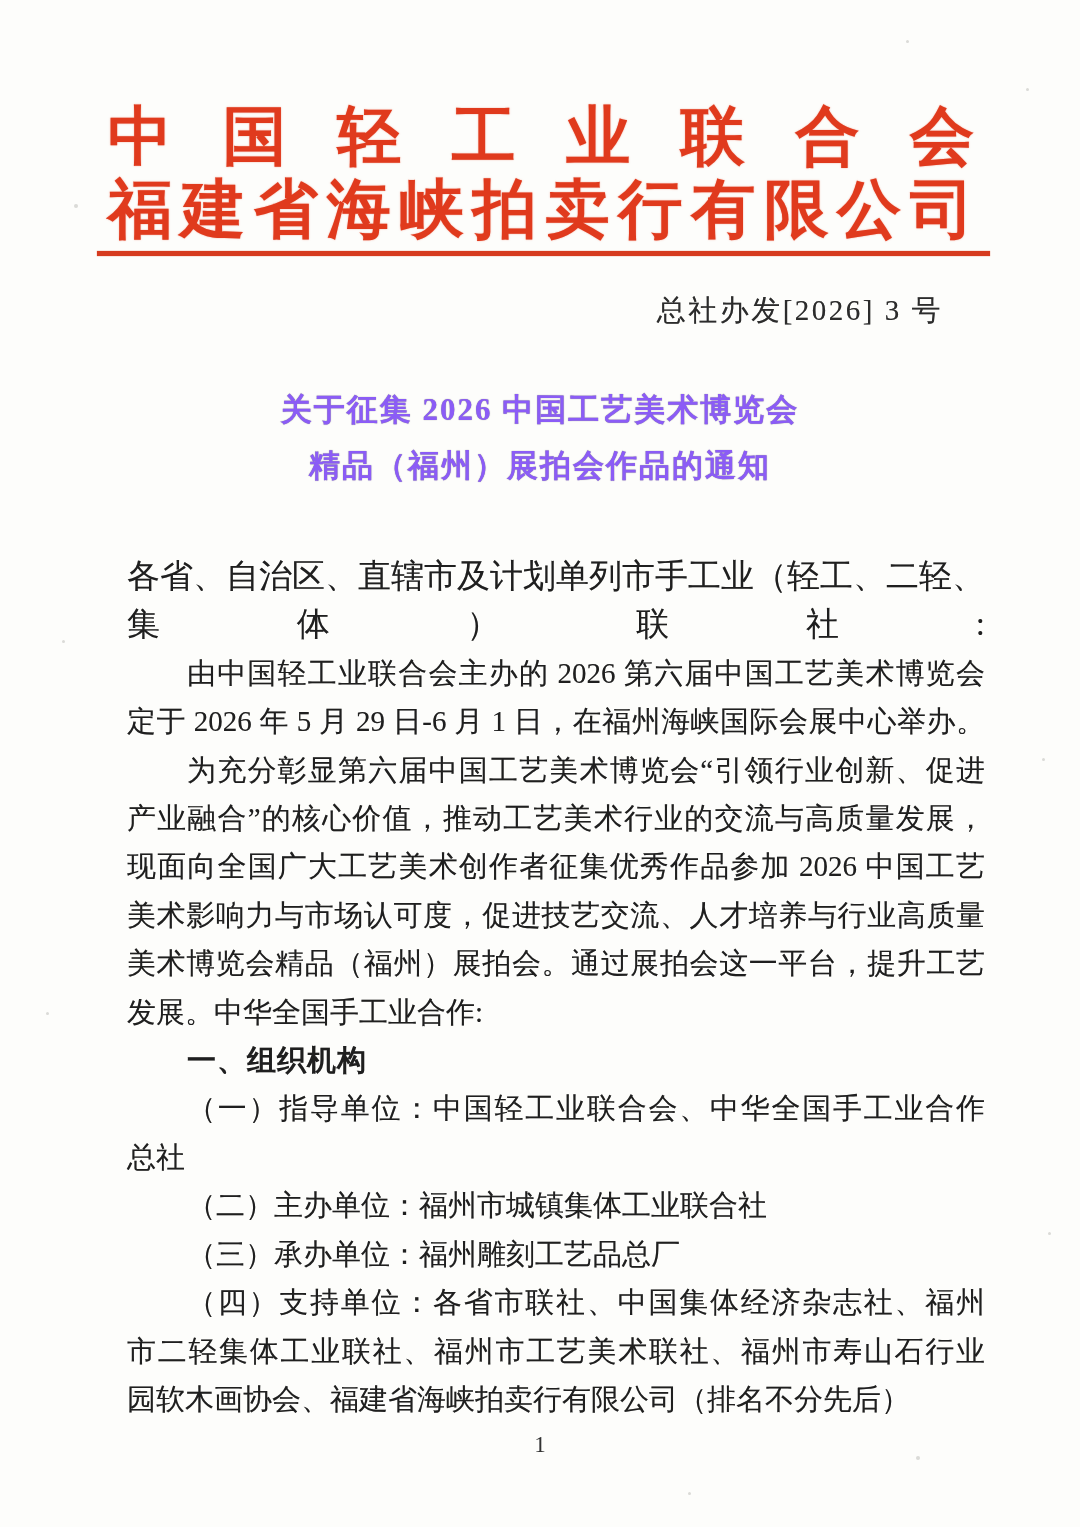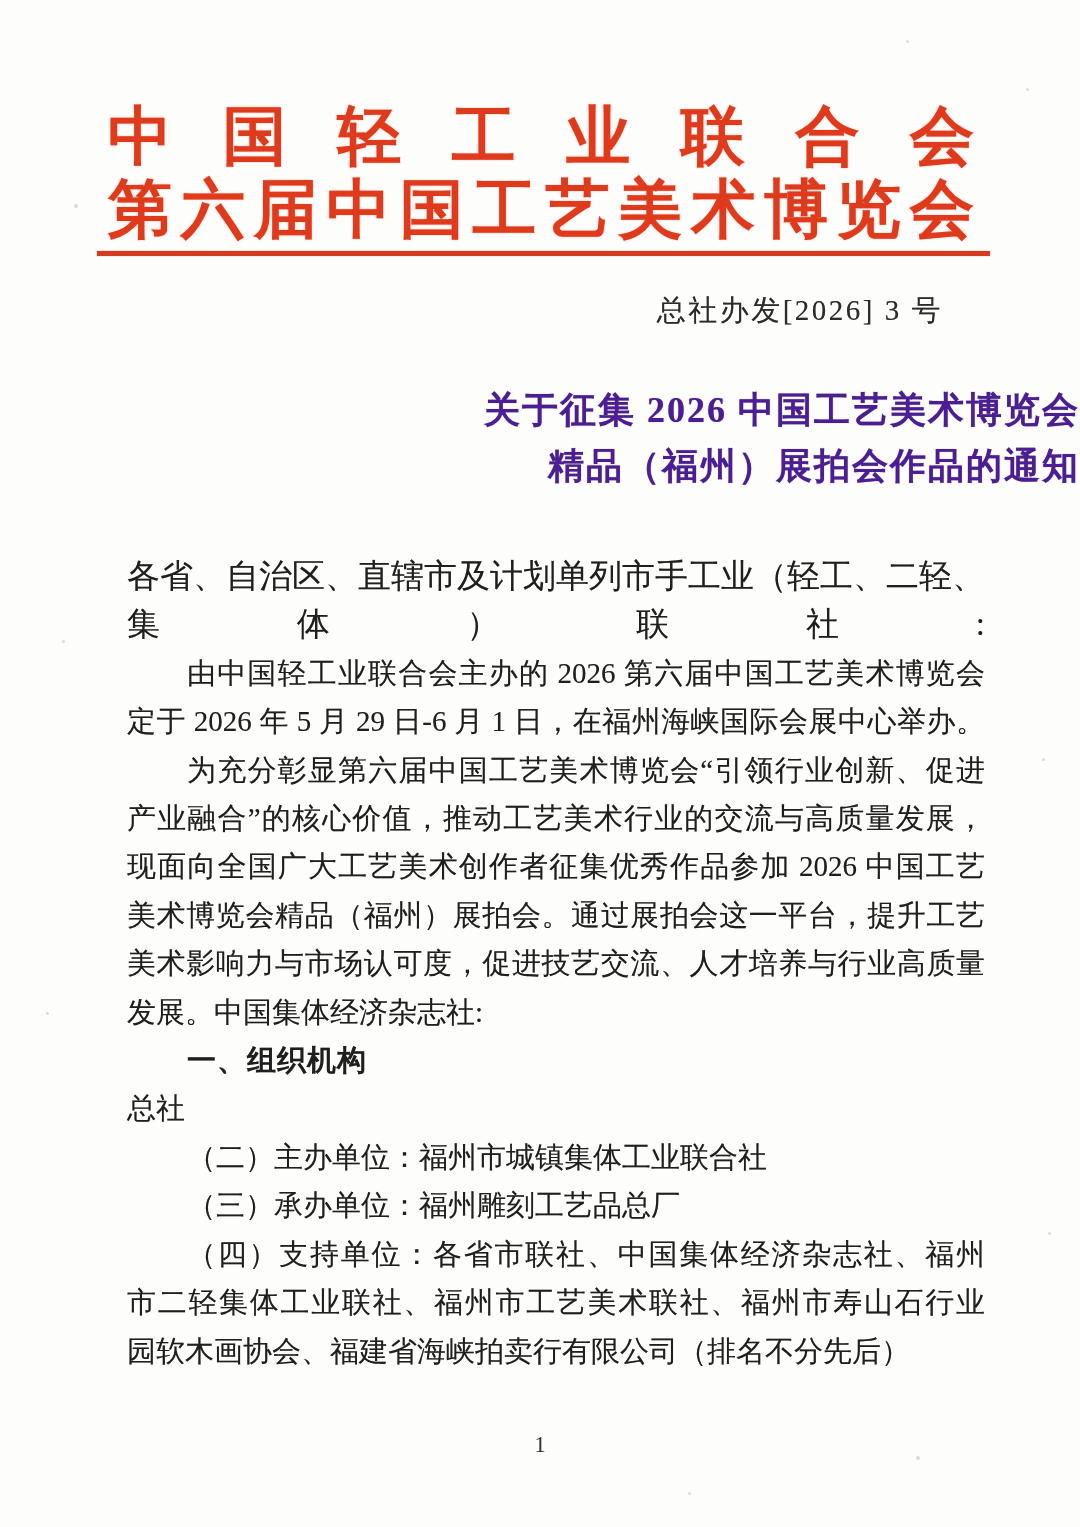--- a/index.html
+++ b/index.html
@@ -46,26 +46,26 @@
     font-size: 29px;
     letter-spacing: 2.5px;
     color: #2c2c2c;
     text-shadow: 0 0 0.6px rgba(40,40,40,0.45);
   }
   .title {
     position: absolute;
     top: 382px;
     left: 0;
     width: 1080px;
-    text-align: right;
+    text-align: center;
     font-weight: bold;
-    font-size: 36px;
+    font-size: 31px;
     line-height: 56px;
     letter-spacing: 2px;
-    color: #4c1d95;
+    color: #8b5cf6;
     text-shadow: 0 0 1px rgba(0,0,0,0.5);
   }
   .document-body {
     position: absolute;
     top: 552px;
     left: 127px;
     width: 858px;
     font-size: 29px;
     line-height: 48.4px;
     color: #1f1f1f;
@@ -96,43 +96,44 @@
     opacity: 0.35;
   }
 </style>
 </head>
 <body>
 
 <div class="page">
 
   <div class="letterhead">
     <div class="org-line">中国轻工业联合会</div>
-    <div class="org-line">第六届中国工艺美术博览会</div>
+    <div class="org-line">福建省海峡拍卖行有限公司</div>
   </div>
 
   <div class="red-rule"></div>
 
   <div class="doc-number">总社办发[2026] 3 号</div>
 
   <div class="title">
     <div>关于征集 2026 中国工艺美术博览会</div>
     <div>精品（福州）展拍会作品的通知</div>
   </div>
 
   <div class="document-body">
     <div class="line tight justify">各省、自治区、直辖市及计划单列市手工业（轻工、二轻、集体）联社:</div>
     <div class="line indent justify">由中国轻工业联合会主办的 2026 第六届中国工艺美术博览会</div>
     <div class="line justify">定于 2026 年 5 月 29 日-6 月 1 日，在福州海峡国际会展中心举办。</div>
     <div class="line indent justify">为充分彰显第六届中国工艺美术博览会“引领行业创新、促进</div>
     <div class="line justify">产业融合”的核心价值，推动工艺美术行业的交流与高质量发展，</div>
     <div class="line justify">现面向全国广大工艺美术创作者征集优秀作品参加 2026 中国工艺</div>
+    <div class="line justify">美术影响力与市场认可度，促进技艺交流、人才培养与行业高质量</div>
     <div class="line justify">美术博览会精品（福州）展拍会。通过展拍会这一平台，提升工艺</div>
-    <div class="line justify">美术影响力与市场认可度，促进技艺交流、人才培养与行业高质量</div>
-    <div class="line">发展。中国集体经济杂志社:</div>
+    <div class="line">发展。中华全国手工业合作:</div>
     <div class="line indent section-head">一、组织机构</div>
+    <div class="line indent justify">（一）指导单位：中国轻工业联合会、中华全国手工业合作</div>
     <div class="line">总社</div>
     <div class="line indent">（二）主办单位：福州市城镇集体工业联合社</div>
     <div class="line indent">（三）承办单位：福州雕刻工艺品总厂</div>
     <div class="line indent justify">（四）支持单位：各省市联社、中国集体经济杂志社、福州</div>
     <div class="line justify">市二轻集体工业联社、福州市工艺美术联社、福州市寿山石行业</div>
     <div class="line">园软木画协会、福建省海峡拍卖行有限公司（排名不分先后）</div>
   </div>
 
   <div class="page-num">1</div>
 

